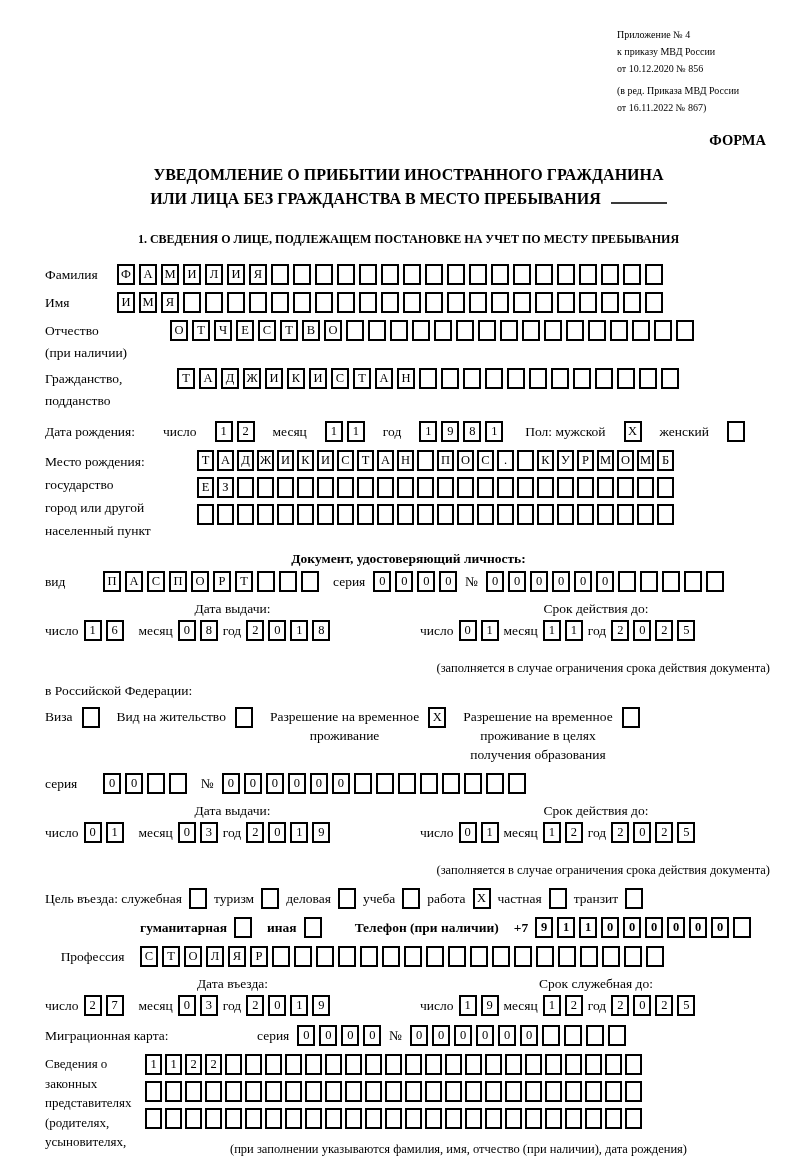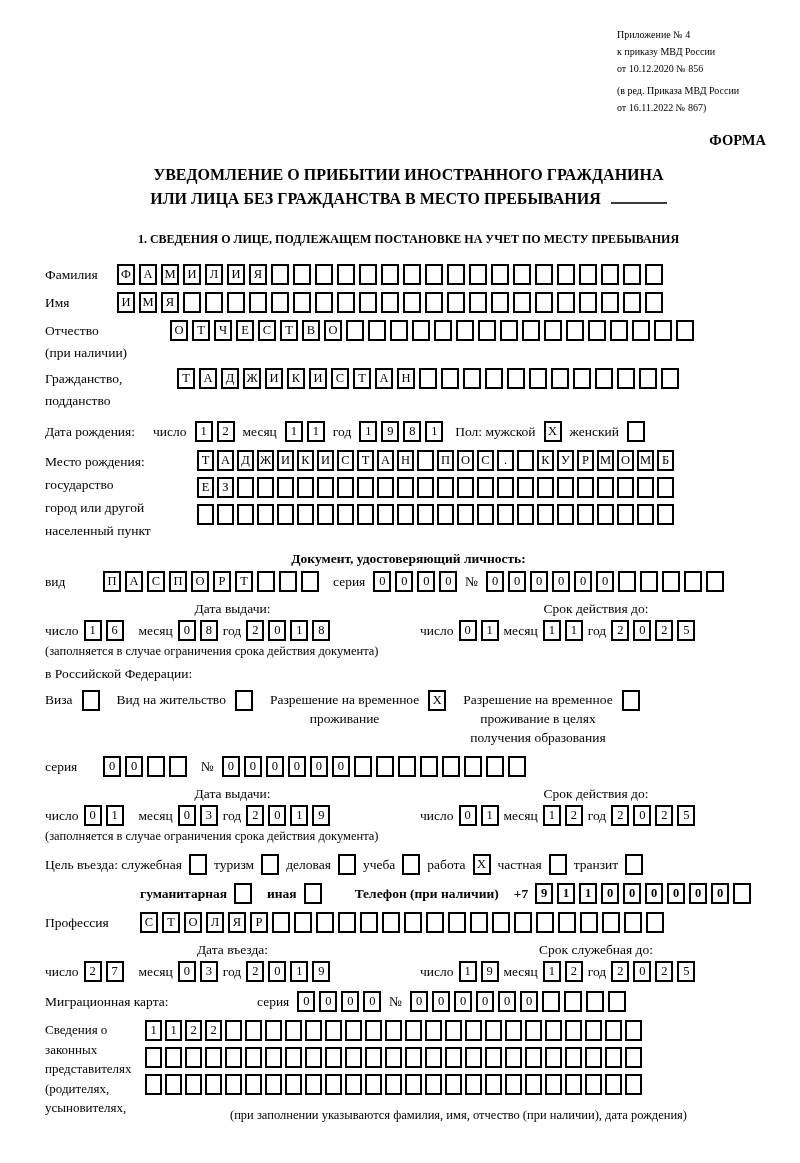--- a/index.html
+++ b/index.html
@@ -30,21 +30,21 @@
   }
   .tight .cell{width:17px;}
   .stackrows{display:flex;flex-direction:column;gap:6px;}
   .gapL{margin-left:14px;}.gapS{margin-left:8px;}
   .dhead{display:flex;margin-top:9px;font-size:13.5px;}
   .dh1{flex:0 0 375px;text-align:center;}
   .dh2{flex:1 1 auto;text-align:center;}
   .daterow{display:flex;align-items:center;margin-top:3px;}
   .dgroup{display:flex;align-items:center;gap:5px;}
   .dgroup.left{flex:0 0 375px;}
-  .footnote{font-size:12.5px;text-align:left;margin-top:3px;padding-right:2px;}
+  .footnote{font-size:12.5px;text-align:right;margin-top:20px;padding-right:2px;}
   .docheading{text-align:center;font-weight:bold;font-size:13.5px;margin-top:9px;}
   .introline{font-size:13.5px;margin-top:9px;line-height:19px;}
   .optrow{display:flex;align-items:flex-start;margin-top:7px;}
   .opt{display:flex;align-items:flex-start;gap:9px;margin-right:17px;}
   .optlabel{font-size:13.5px;line-height:19px;text-align:center;white-space:nowrap;}
   .goalrow{display:flex;align-items:center;margin-top:10px;gap:7px;}
   .indent95{margin-left:95px;font-weight:bold;}
   .phone-gap{margin-left:26px;}
   .repblock{display:flex;align-items:flex-start;margin-top:8px;}
   .replabels{flex:0 0 100px;font-size:13px;line-height:19.5px;}
@@ -195,21 +195,21 @@
         <span class="cell"></span>
         <span class="cell"></span>
         <span class="cell"></span>
         <span class="cell"></span>
         <span class="cell"></span>
         <span class="cell"></span>
         <span class="cell"></span>
       </span>
   </div>
 
-  <div class="frow" style="margin-top:9px;gap:8px;">
+  <div class="frow" style="margin-top:9px;gap:18px;">
     <span class="flabel">Дата рождения:</span>
     <span class="flabel" style="margin-left:10px;">число</span>
     <span class="cells">
         <span class="cell">1</span>
         <span class="cell">2</span>
       </span>
     <span class="flabel">месяц</span>
     <span class="cells">
         <span class="cell">1</span>
         <span class="cell">1</span>
@@ -563,21 +563,21 @@
         <span class="cell">0</span>
         <span class="cell">0</span>
         <span class="cell">0</span>
         <span class="cell">0</span>
         <span class="cell">0</span>
         <span class="cell">0</span>
         <span class="cell"></span>
       </span>
   </div>
 
-  <div class="frow" style="margin-top:8px;">
+  <div class="frow" style="margin-top:8px;text-align:center;">
     <span class="flabel lw95">Профессия</span>
     <span class="cells">
         <span class="cell">С</span>
         <span class="cell">Т</span>
         <span class="cell">О</span>
         <span class="cell">Л</span>
         <span class="cell">Я</span>
         <span class="cell">Р</span>
         <span class="cell"></span>
         <span class="cell"></span>

